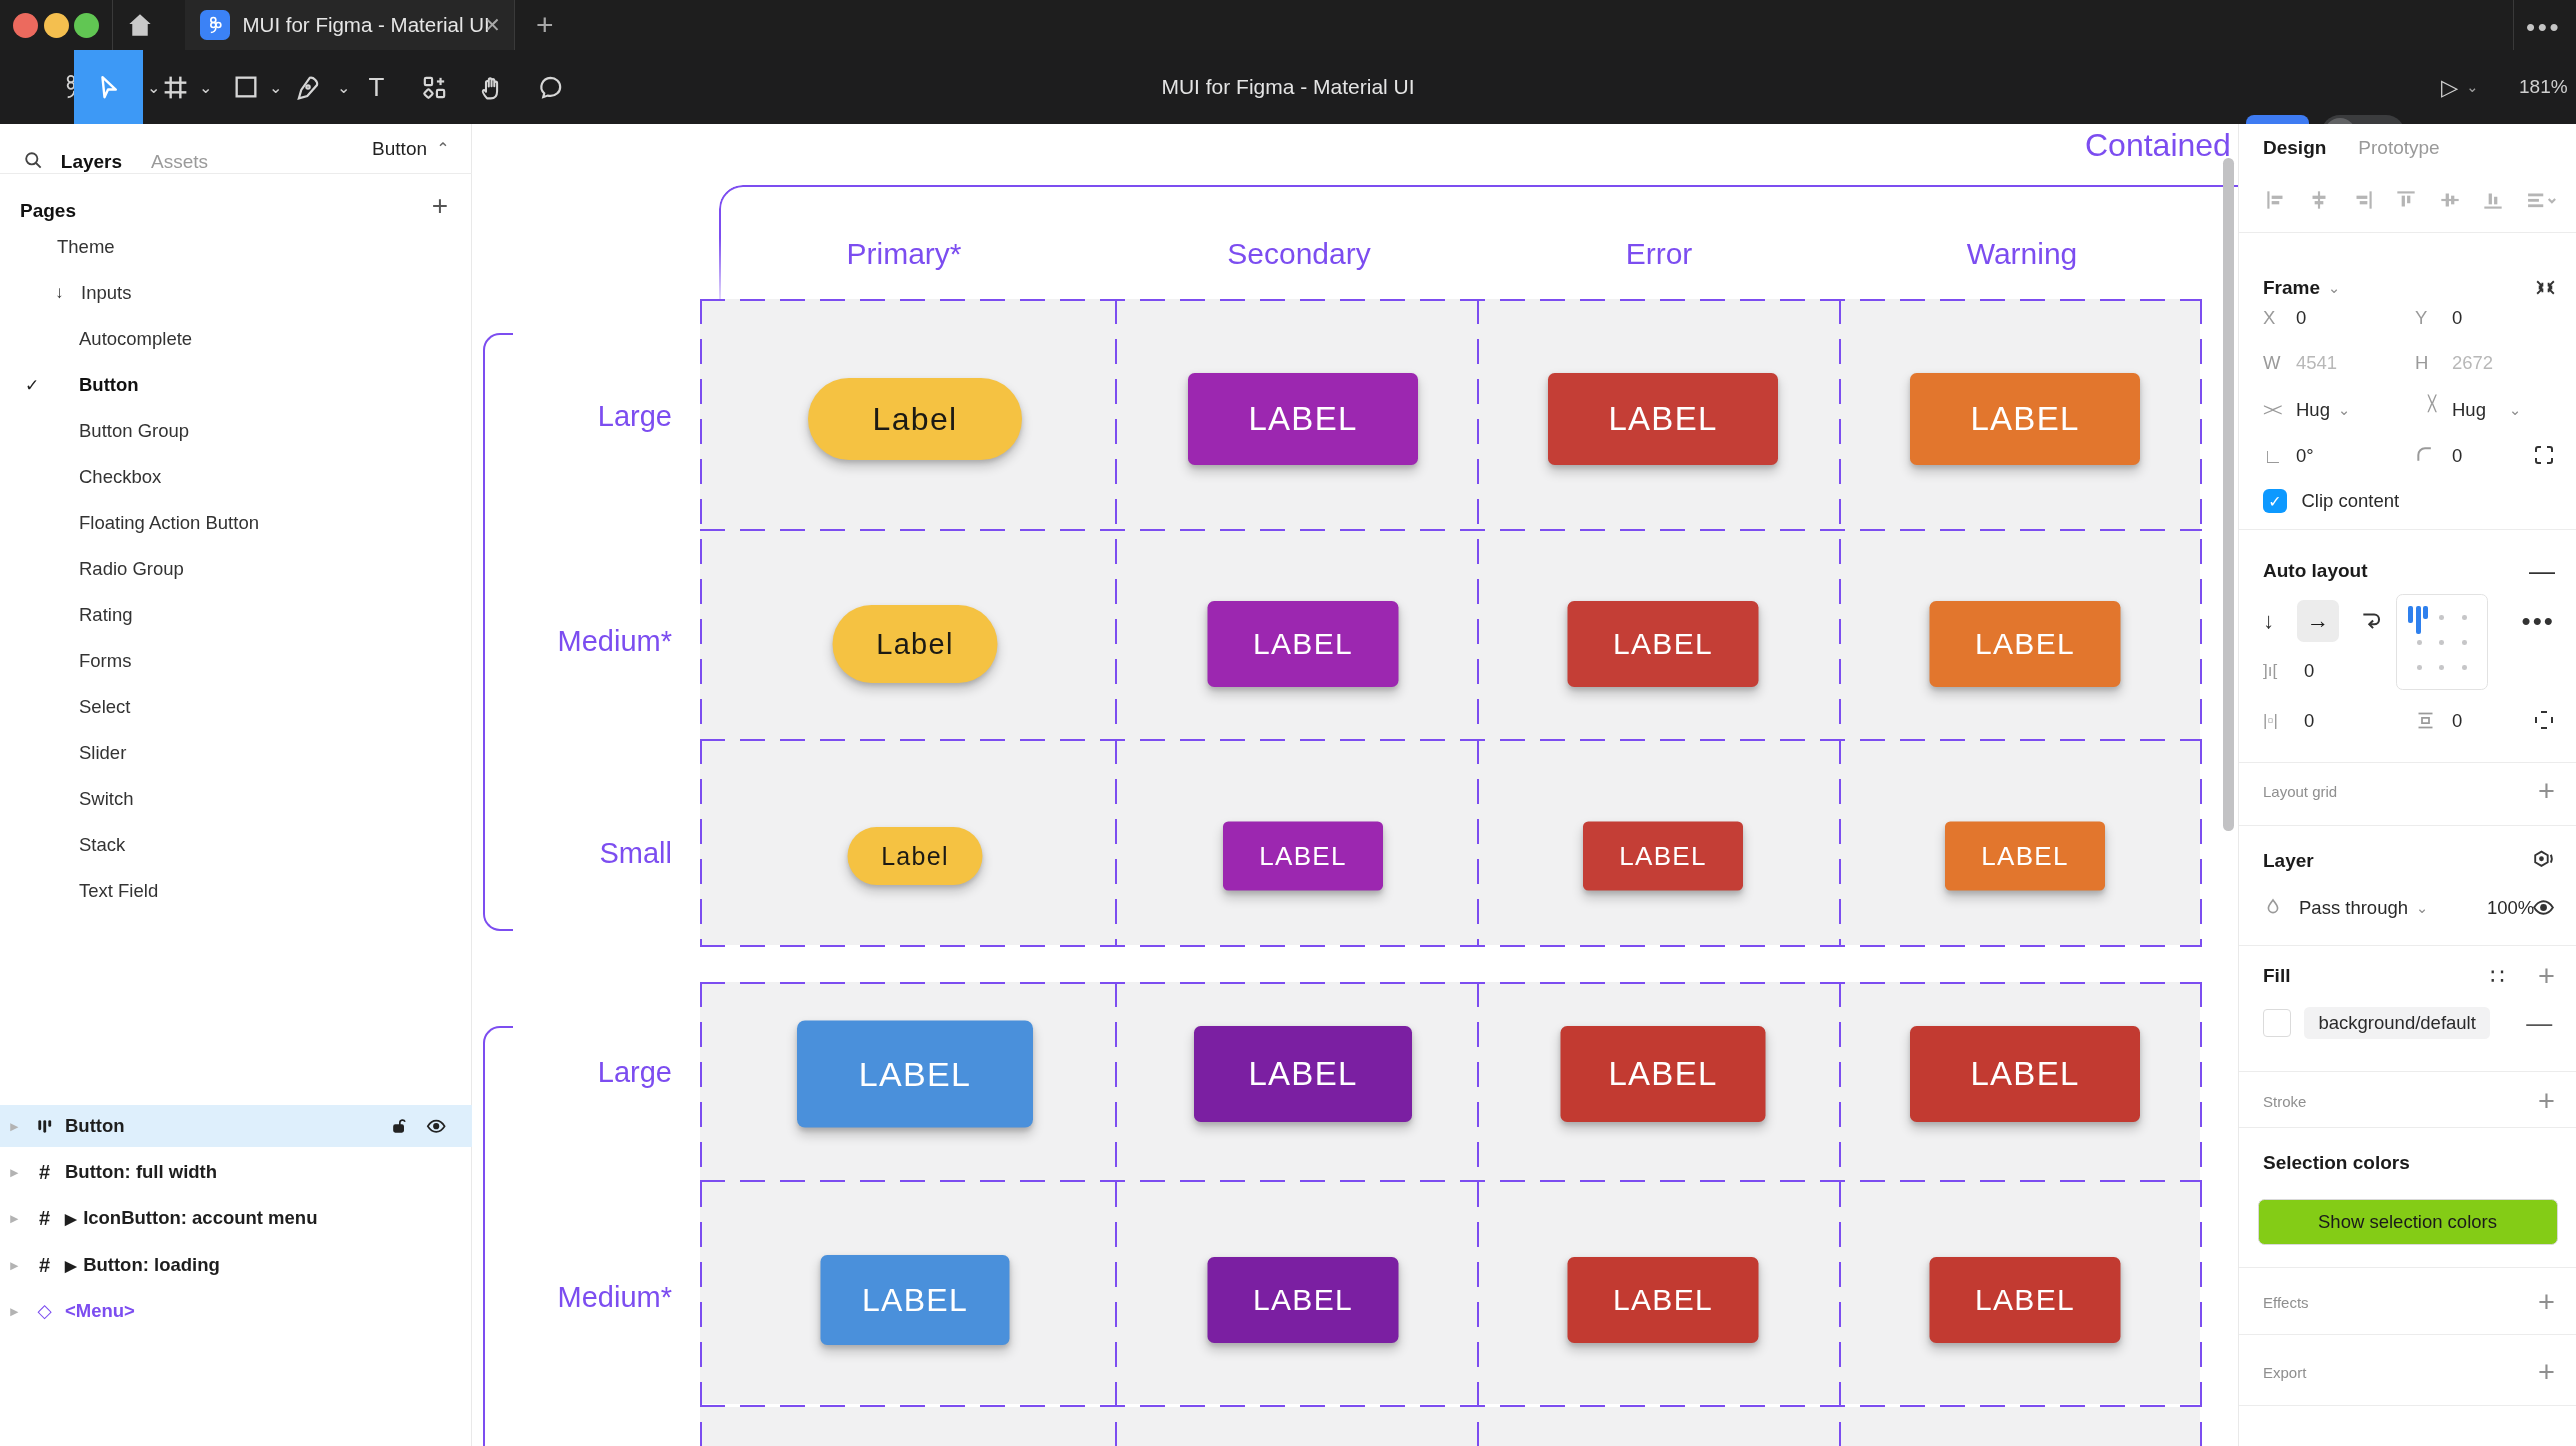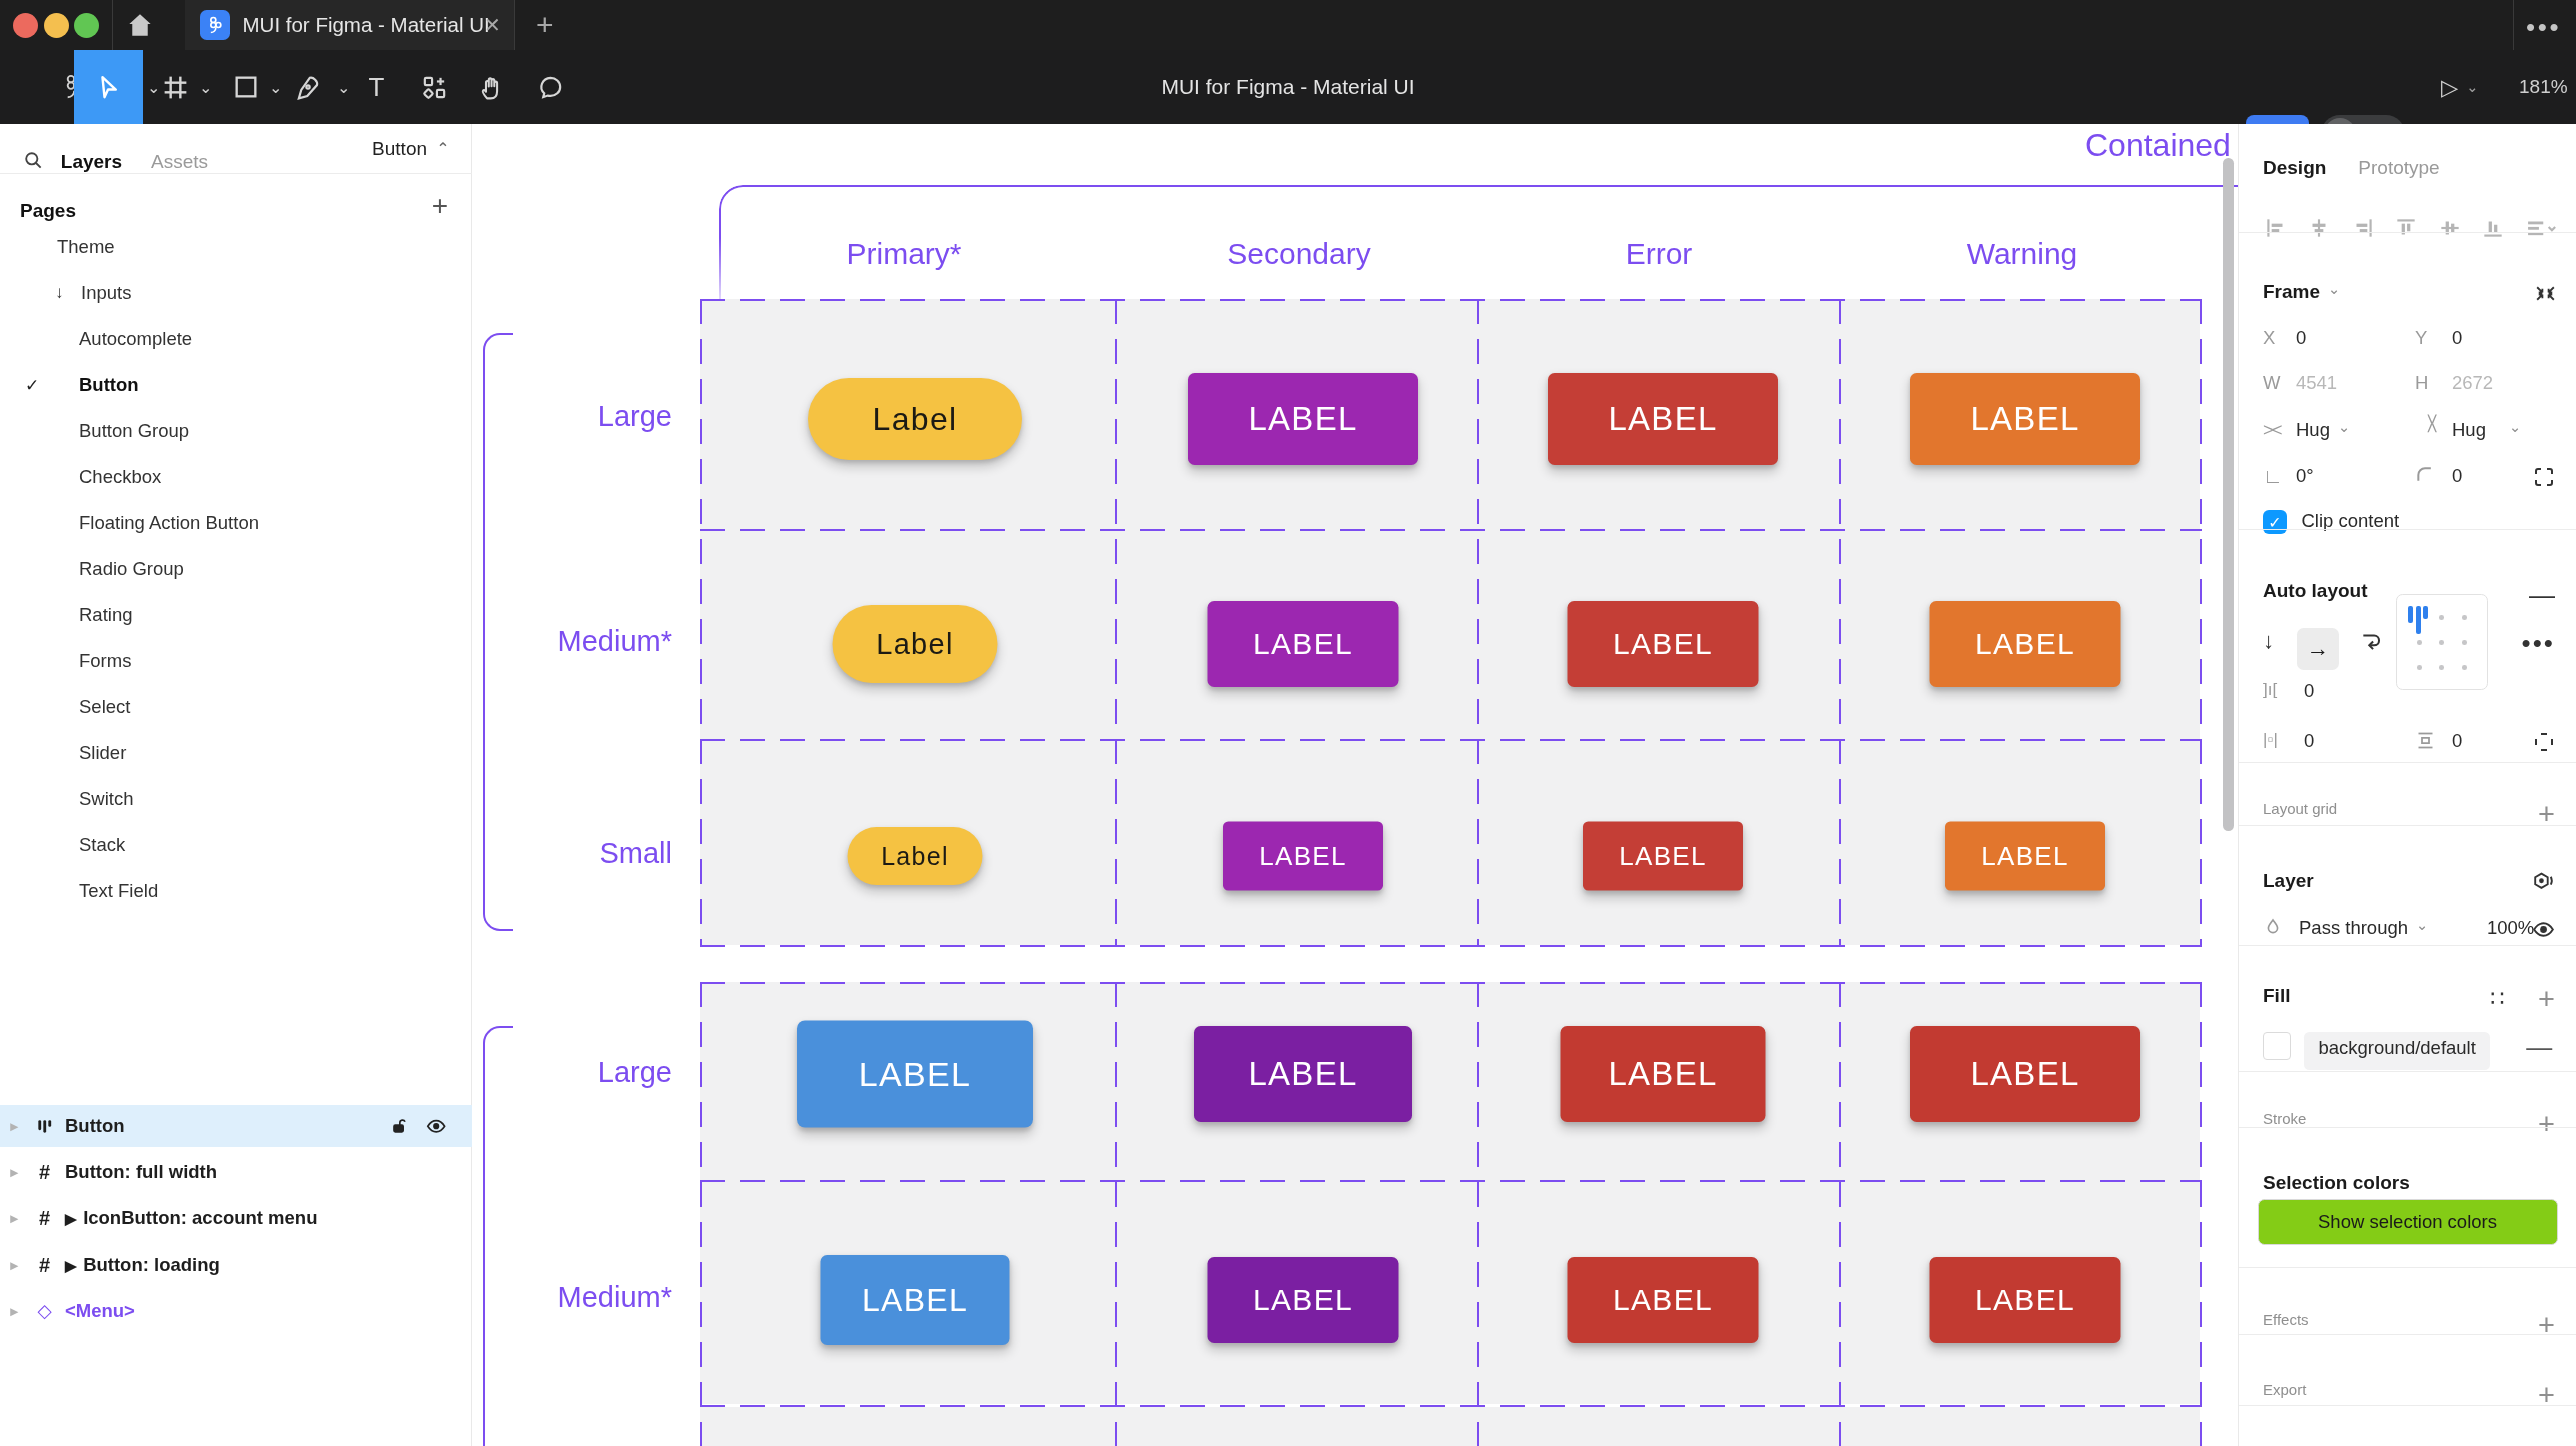--- a/index.html
+++ b/index.html
@@ -73,21 +73,21 @@
   
   #inspector{position:absolute;left:2238px;top:124px;width:338px;height:1322px;background:#fff;border-left:1.3px solid #E9E9E9;box-sizing:border-box;}
   .insp-div{position:absolute;left:0;width:338px;height:1.3px;background:#ECECEC;}
   .dark-h{font-size:19px;font-weight:700;color:#1B1B1B;}
   .gray-h{font-size:15px;font-weight:400;color:#8F8F8F;}
   .val{font-size:18.5px;color:#2A2A2A;}
   .valg{font-size:18.5px;color:#B8B8B8;}
   .lbl{font-size:18.5px;color:#9A9A9A;}
   .chev{color:#8F8F8F;font-size:14.5px;margin-left:8px;}
   .plus{position:absolute;right:18.5px;font-size:29px;font-weight:300;color:#8F8F8F;line-height:1;}
-  .irow{position:absolute;left:24px;right:18.5px;height:38px;display:flex;margin-top:28px;}
+  .irow{position:absolute;left:24px;right:18.5px;height:38px;display:flex;align-items:center;}
   .ico{display:inline-flex;align-items:center;justify-content:center;}
   #al-box{position:absolute;left:157px;top:470px;width:90px;height:94px;border:1.3px solid #E2E2E2;border-radius:6.6px;background:#fff;}
   .al-dot{position:absolute;width:4.6px;height:4.6px;border-radius:50%;background:#C6C6C8;}
   .al-bar{position:absolute;background:#2F80ED;border-radius:2px;width:5.3px;}
   #sel-colors-btn{position:absolute;left:18.5px;right:18.5px;top:1075px;height:44px;border:1.3px solid #D9D9D9;border-radius:6.6px;display:flex;align-items:center;justify-content:center;font-size:18.5px;color:#1A1A1A;background:#84cc16;}
   #fill-chip{background:#F2F2F3;border-radius:5.3px;padding:5.3px 14.5px;font-size:18.5px;color:#2A2A2A;margin-left:13px;}
   #fill-swatch{width:28px;height:28px;border:1.3px solid #DBDBDB;border-radius:4px;background:#fff;box-sizing:border-box;}
   .minus{font-size:26px;color:#555;font-weight:300;}
   .toggle-pill{background:#ECECEC;border-radius:6.6px;width:42px;height:42px;display:flex;align-items:center;justify-content:center;}
   #clip-check{width:24px;height:24px;border-radius:6px;background:#0D99FF;color:#fff;font-size:16px;display:flex;align-items:center;justify-content:center;margin-right:14.5px;}
@@ -446,21 +446,21 @@
         <svg width="34" height="26" viewBox="0 0 30 24" fill="#B5B5B5">
           <rect x="4" y="6" width="14" height="2.6"></rect>
           <rect x="4" y="11" width="10" height="2.6"></rect>
           <rect x="4" y="16" width="14" height="2.6"></rect>
           <path d="M23 11l3 3 3-3" fill="none" stroke="#B5B5B5" stroke-width="2"></path>
         </svg>
       </span>
   </div>
   <div class="insp-div" style="top:108px;"></div>
 
-  <div class="irow" style="top:129px;">
+  <div class="irow" style="top:145px;">
     <span class="dark-h">Frame</span>
     <span class="chev">⌄</span>
     <span class="abs" style="right:0;">
       <svg width="25" height="25" viewBox="0 0 24 24" stroke="#333" stroke-width="1.8" fill="none">
           <path d="M4 6l5 5M9 11H5.5M9 11V7.5M20 6l-5 5M15 11h3.5M15 11V7.5M4 18l5-5M9 13H5.5M9 13v3.5M20 18l-5-5M15 13h3.5M15 13v3.5"></path>
         </svg>
     </span>
   </div>
   <div class="irow" style="top:175px;">
     <span class="lbl" style="width:33px;">X</span>

